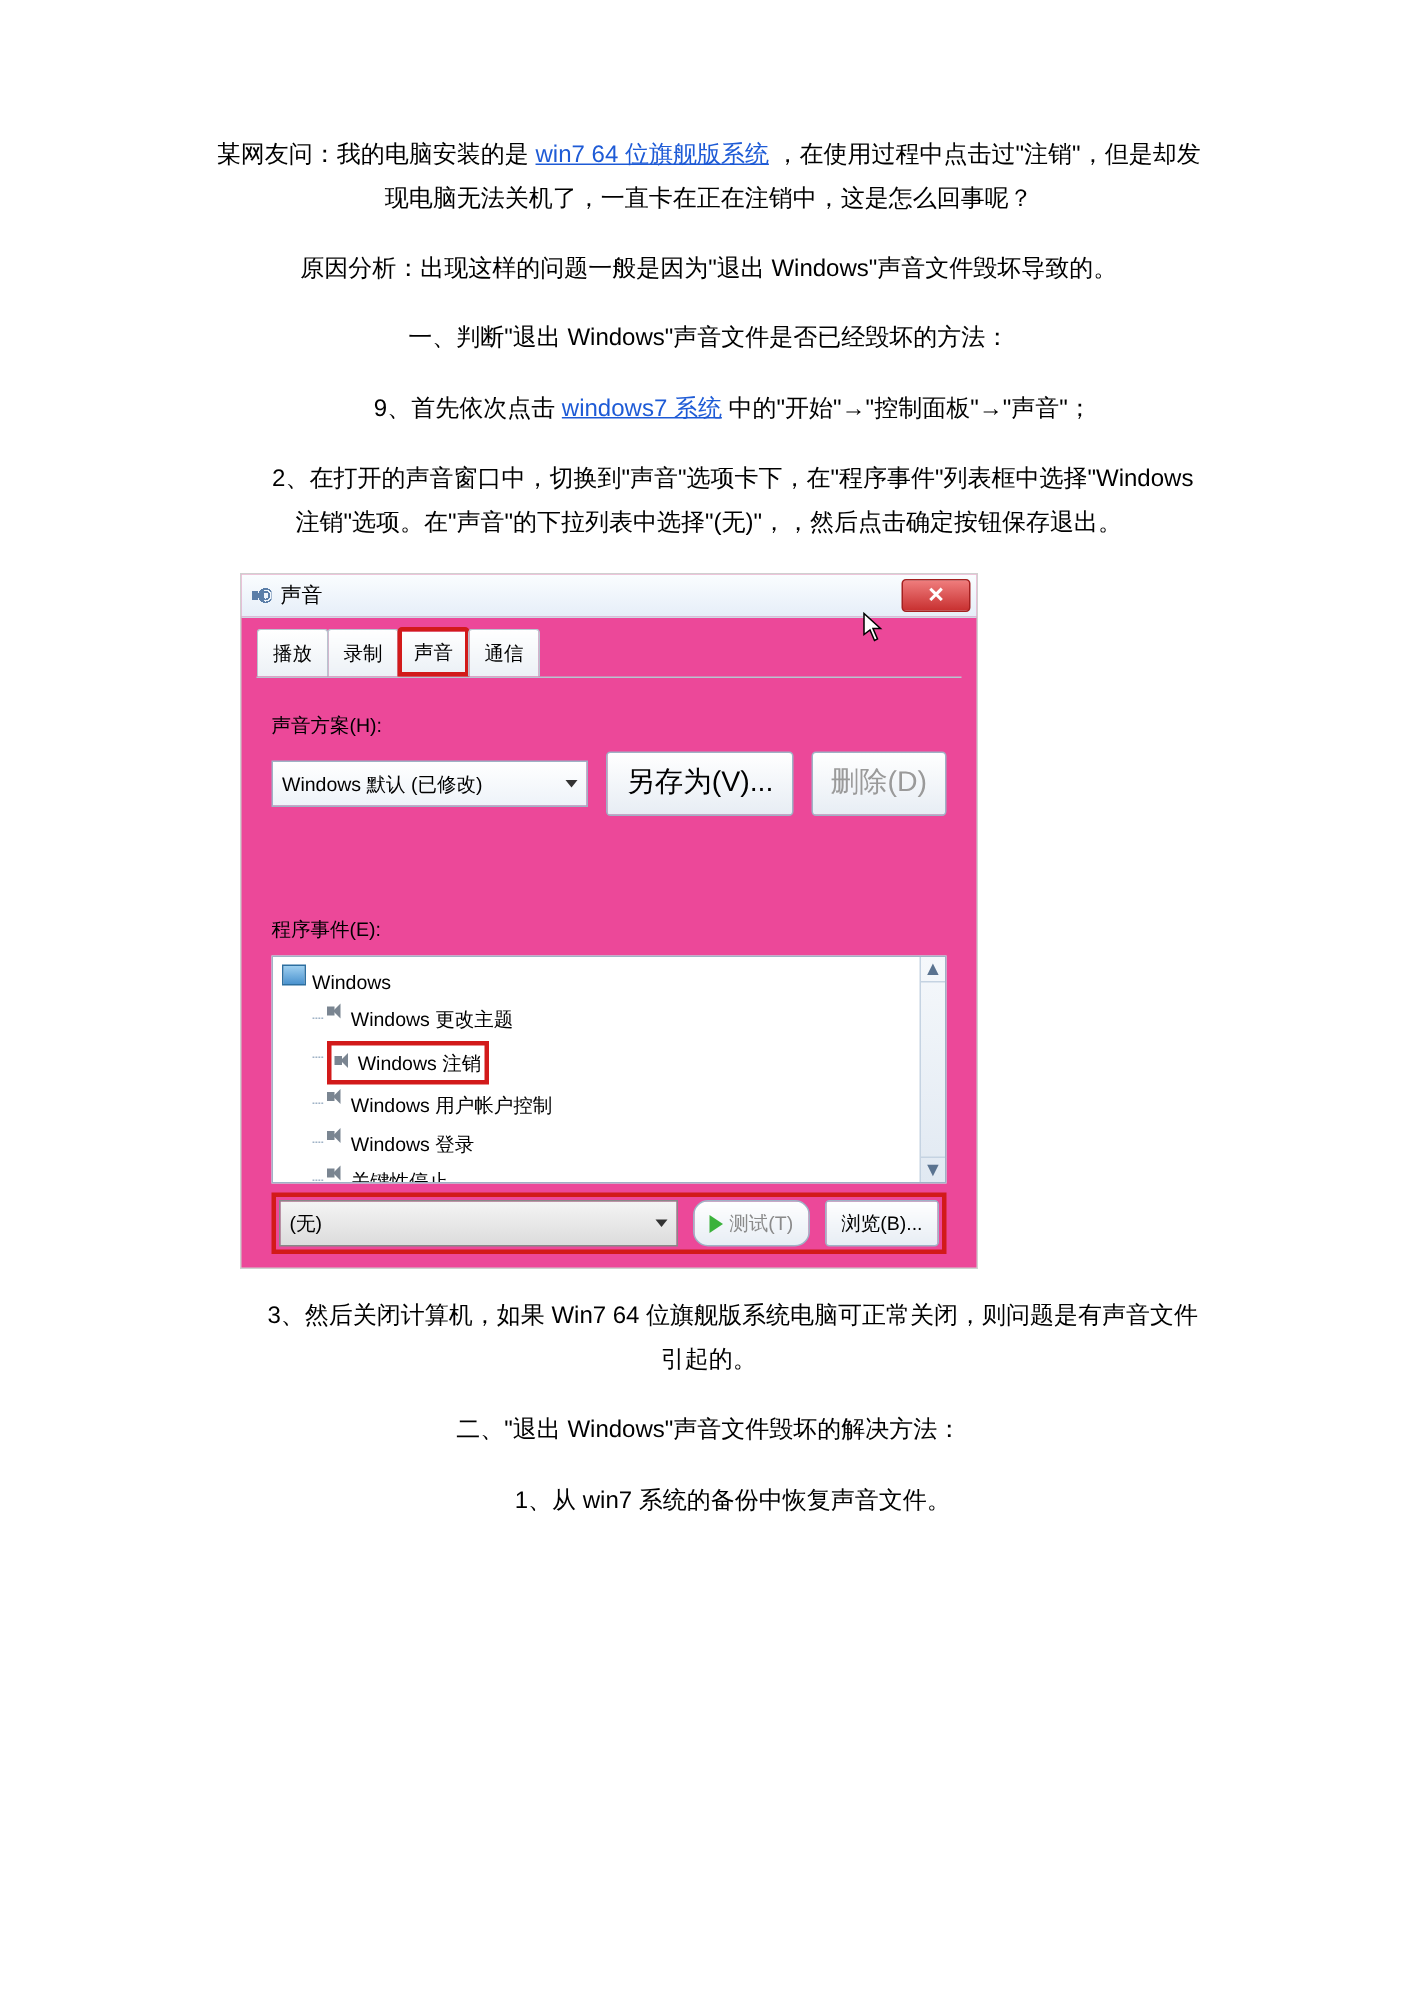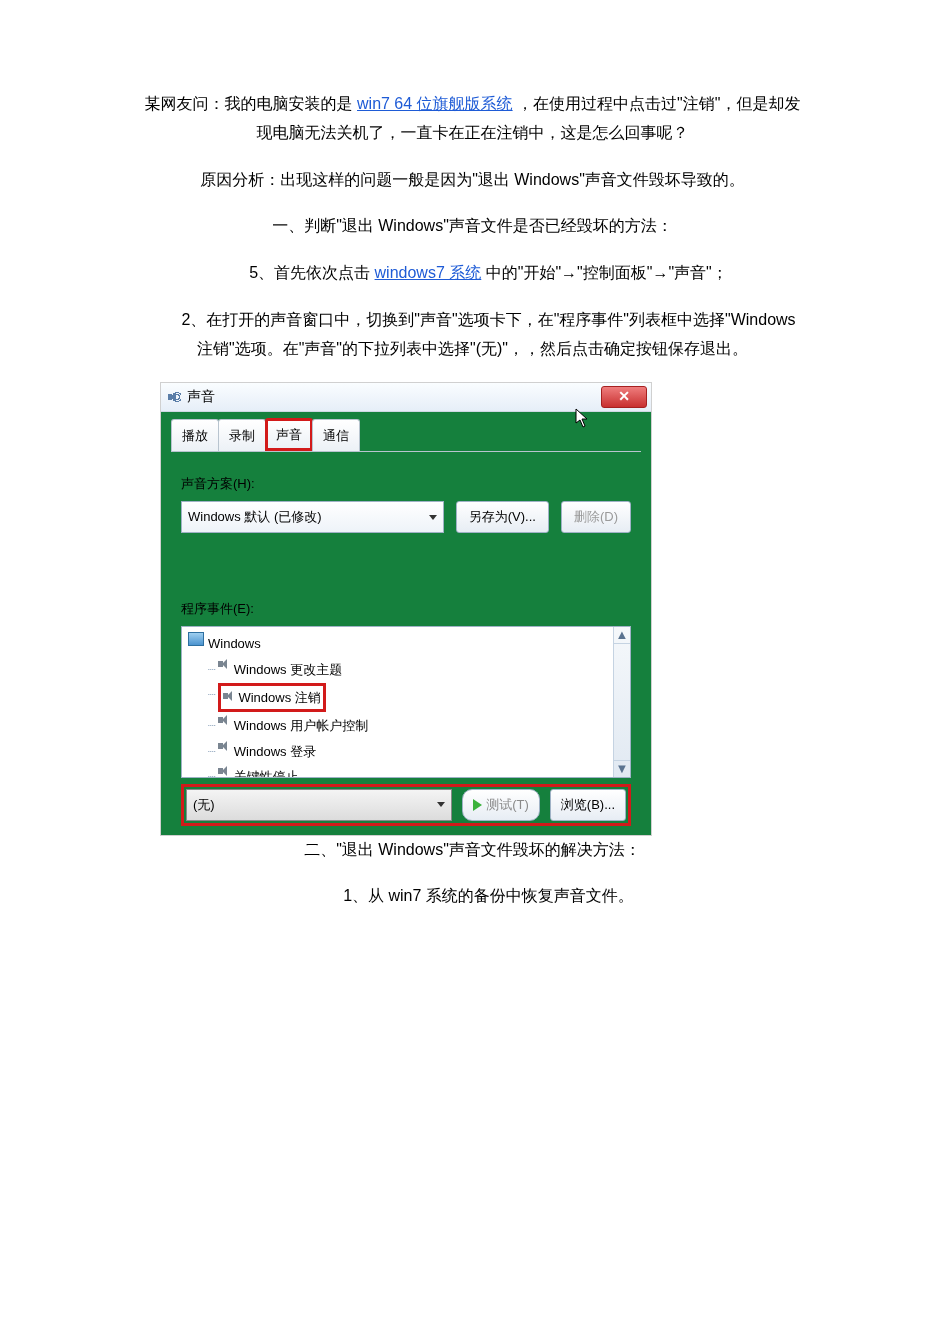--- a/index.html
+++ b/index.html
@@ -19,21 +19,21 @@
   .blk { margin-bottom: 18px; }
   .indent { padding-left: 2em; }
   a.link { color: #1e5bd6; text-decoration: underline; }
 
   
   .shot {
     border: 1px solid #d0d0d0;
     margin-left: 20px;
     width: 490px;
     position: relative;
-    background: #15803d;
+    background: #ec4899;
   }
   .titlebar {
     height: 28px;
     display: flex;
     align-items: center;
     justify-content: space-between;
     background: linear-gradient(#fafdff,#e6eef8);
     border-bottom: 1px solid #cfd8e3;
     padding: 0 0 0 6px;
   }
@@ -84,21 +84,21 @@
   .note { font-size: 13px; margin: 6px 0 22px 0; }
   .field-row { margin: 10px 0 6px 0; font-size: 13px; }
   .selrow { display: flex; gap: 12px; align-items:center; margin-bottom: 20px; }
   .winselect {
     display:flex; justify-content:space-between; align-items:center;
     border:1px solid #9fb2c6; background:linear-gradient(#fff,#eef3f9);
     font-size:13px; padding:3px 6px; flex:1;
   }
   .chev { width:0;height:0;border-left:4px solid transparent;border-right:4px solid transparent;border-top:5px solid #333; }
   .btn {
-    font-size:13px; padding:3px 12px;
+    font-size:19px; padding:3px 12px;
     border:1px solid #9fb2c6; background:linear-gradient(#fff,#e7edf4);
     border-radius:3px;
   }
   .btn.dis { color:#9a9a9a; }
 
   .listbox {
     border:1px solid #9fb2c6; background:#fff; height:150px;
     position: relative; overflow:hidden; font-size:13px;
   }
   .listbox .sb { position:absolute; right:0; top:0; bottom:0; width:16px;
@@ -144,21 +144,21 @@
     <span>某网友问：我的电脑安装的是</span>
     <a href="#" class="link">win7 64 位旗舰版系统</a>
     <span>，在使用过程中点击过"注销"，但是却发现电脑无法关机了，一直卡在正在注销中，这是怎么回事呢？</span>
   </p>
 
   <p class="blk">原因分析：出现这样的问题一般是因为"退出 Windows"声音文件毁坏导致的。</p>
 
   <p class="blk">一、判断"退出 Windows"声音文件是否已经毁坏的方法：</p>
 
   <p class="blk indent">
-    <span>5、首先依次点击</span>
+    <span>9、首先依次点击</span>
     <a href="#" class="link">windows7 系统</a>
     <span>中的"开始"→"控制面板"→"声音"；</span>
   </p>
 
   <p class="blk" style="text-indent:2em;">
     <span>2、在打开的声音窗口中，切换到"声音"选项卡下，在"程序事件"列表框中选择"Windows 注销"选项。在"声音"的下拉列表中选择"(无)"，，然后点击确定按钮保存退出。</span>
   </p>
 
   <div class="shot">
     <div class="titlebar">
@@ -244,18 +244,19 @@
           <span>测试(T)</span>
         </div>
         <div class="browsebtn">
           <span>浏览(B)...</span>
         </div>
       </div>
       <div class="cut"></div>
     </div>
   </div>
 
+  <p class="blk" style="margin-top:18px;text-indent:2em;">3、然后关闭计算机，如果 Win7 64 位旗舰版系统电脑可正常关闭，则问题是有声音文件引起的。</p>
 
   <p class="blk">二、"退出 Windows"声音文件毁坏的解决方法：</p>
 
   <p class="blk indent">1、从 win7 系统的备份中恢复声音文件。</p>
 
 </div>
 
 </body></html>

